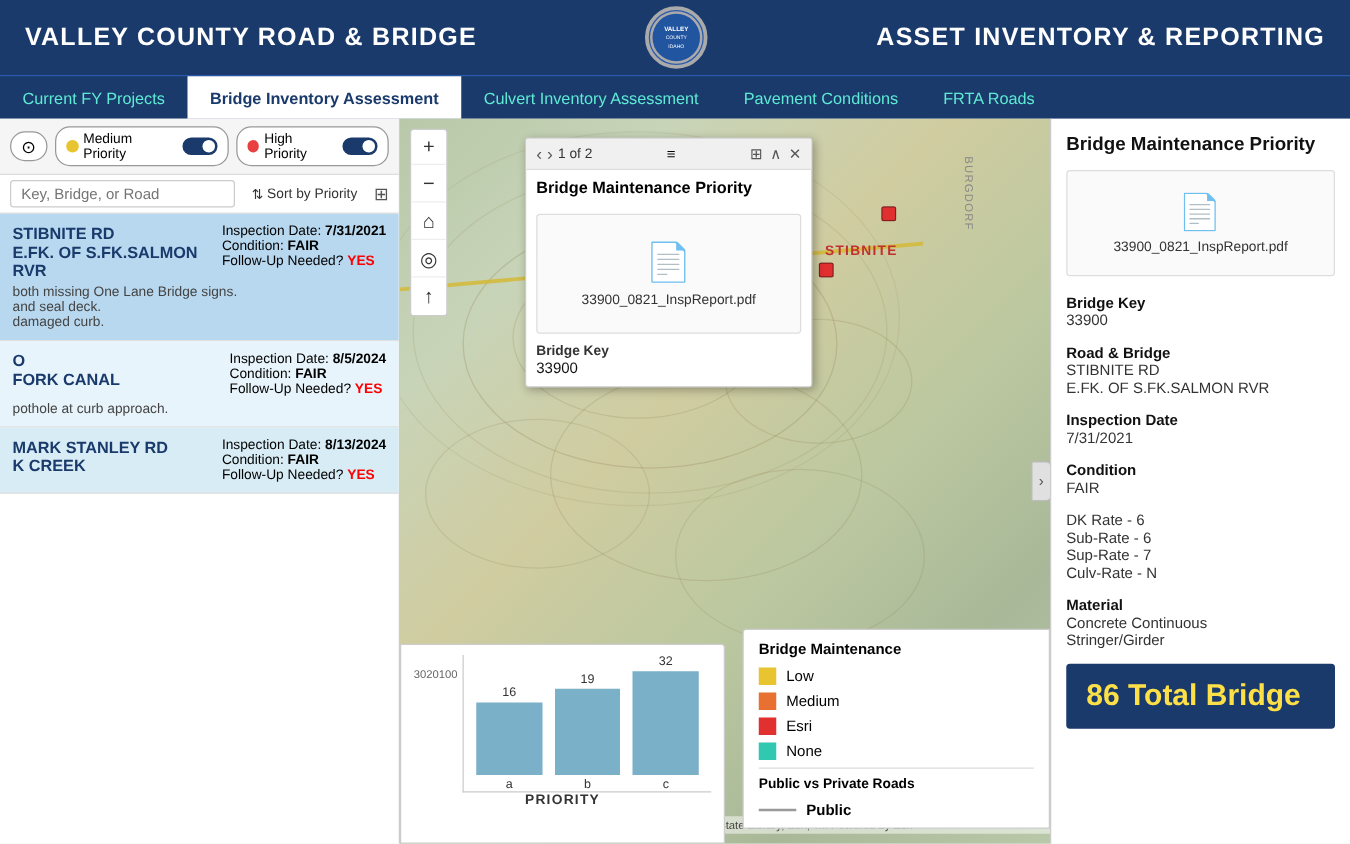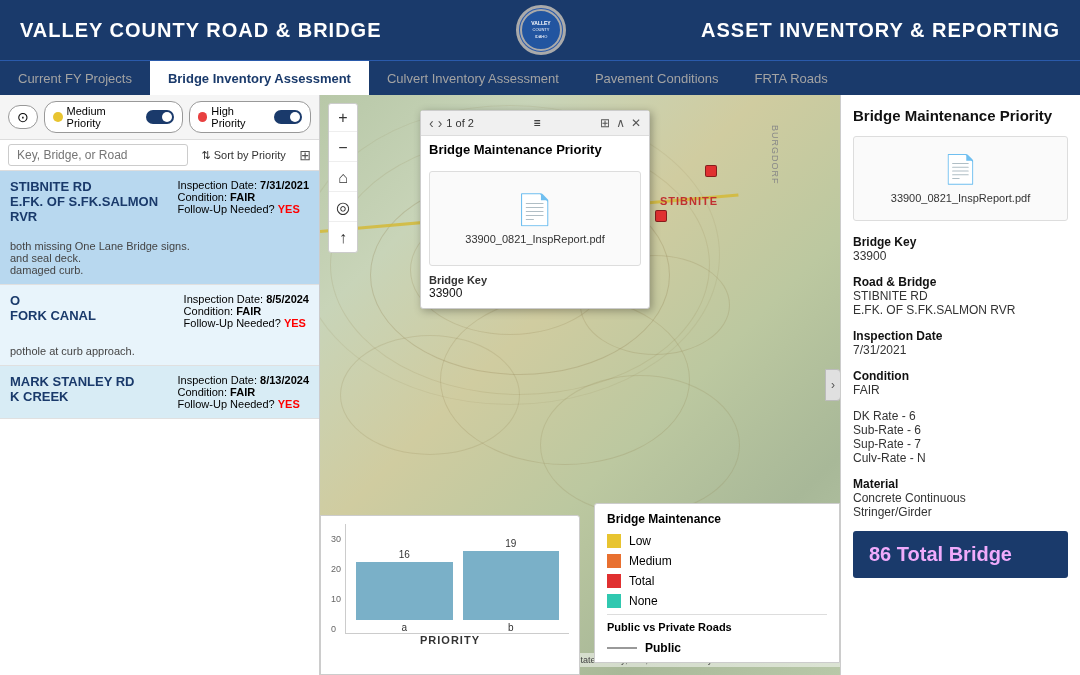--- a/index.html
+++ b/index.html
@@ -19,21 +19,21 @@
     }
     .header-right { font-size: 20px; font-weight: bold; letter-spacing: 1px; }
 
     
     .navbar {
       display: flex; background: #1a3a6b; border-top: 1px solid #2a5aab;
       height: 35px;
     }
     .nav-item {
       padding: 0 18px; display: flex; align-items: center; cursor: pointer;
-      color: #a3a3a3; font-size: 13px; white-space: nowrap;
+      color: #5eead4; font-size: 13px; white-space: nowrap;
     }
     .nav-item.active {
       background: white; color: #1a3a6b; font-weight: bold;
     }
 
     
     .main { display: flex; height: calc(675px - 95px); }
 
     
     .left-panel { width: 320px; background: white; border-right: 1px solid #ccc; overflow: hidden; display: flex; flex-direction: column; }
@@ -52,21 +52,21 @@
     .search-bar { display: flex; align-items: center; padding: 4px 8px; border-bottom: 1px solid #ddd; background: white; justify-content: space-between; }
     .search-input { border: 1px solid #ccc; border-radius: 3px; padding: 3px 8px; font-size: 12px; width: 180px; }
     .sort-btn { font-size: 11px; color: #333; cursor: pointer; display: flex; align-items: center; gap: 3px; }
     .grid-btn { font-size: 14px; cursor: pointer; color: #555; }
 
     .bridge-card { border-bottom: 1px solid #e0e0e0; padding: 8px 10px; background: #d8ecf5; }
     .bridge-card.selected { background: #b8d8ef; }
     .bridge-card-header { display: flex; gap: 10px; }
     .bridge-info { flex: 1; }
     .bridge-name { font-size: 13px; font-weight: bold; color: #1a3a6b; }
-    .bridge-notes { font-size: 11px; color: #444; margin-top: 16px; }
+    .bridge-notes { font-size: 11px; color: #444; margin-top: 4px; }
     .yes { color: red; font-weight: bold; }
     .bridge-meta-right { font-size: 11px; text-align: left; }
 
     
     .map-area { flex: 1; position: relative; background: #c8d8c0; overflow: hidden; }
     .map-bg {
       width: 100%; height: 100%;
       background: linear-gradient(135deg, #b8c8a8 0%, #c8d4b8 20%, #d0cca0 40%, #bcc8a0 60%, #a8b898 80%, #b8c8a8 100%);
       position: relative;
     }
@@ -131,21 +131,21 @@
     .chart-area {
       position: absolute; bottom: 0; left: 0; width: 260px; height: 160px;
       background: white; border: 1px solid #ccc; border-top-right-radius: 3px;
       padding: 8px 10px;
     }
     .chart-title { font-size: 11px; font-weight: bold; text-align: center; margin-bottom: 4px; text-transform: uppercase; letter-spacing: 1px; color: #333; }
     .bar-wrap { display: flex; flex-direction: column; align-items: center; flex: 1; height: 100%; justify-content: flex-end; }
     .bar { width: 100%; background: #7ab0c8; display: flex; align-items: flex-end; justify-content: center; }
     .bar-label { font-size: 10px; color: #333; margin-top: 2px; }
     .bar-value { font-size: 10px; color: #333; padding-bottom: 2px; }
-    .chart-y-axis { display: flex; flex-direction: column; justify-content: space-between; height: 100px; padding: 0 4px 0 0; font-size: 9px; color: #666; }
+    .chart-y-axis { display: flex; flex-direction: row; justify-content: space-between; height: 100px; padding: 0 4px 0 0; font-size: 9px; color: #666; }
 
     
     .legend-area {
       position: absolute; bottom: 12px; right: 0; width: 246px; height: 160px;
       background: white; border: 1px solid #ccc; border-top-left-radius: 3px;
       padding: 8px 12px;
     }
     .legend-title { font-size: 12px; font-weight: bold; margin-bottom: 8px; }
     .legend-item { display: flex; align-items: center; gap: 8px; margin-bottom: 6px; font-size: 12px; }
     .legend-square { width: 14px; height: 14px; }
@@ -170,22 +170,22 @@
       background: #fafafa; margin-bottom: 14px;
     }
     .report-file-icon { font-size: 28px; color: #666; }
     .report-file-name { font-size: 11px; color: #333; }
 
     .detail-field { margin-bottom: 12px; }
     .detail-label { font-weight: bold; font-size: 12px; color: #111; }
     .detail-value { font-size: 12px; color: #333; }
 
     .total-bridge {
-      background: #1a3a6b; color: #f0abfc; padding: 12px 16px;
-      font-size: 20px; font-weight: bold; margin-top: 8px; border-radius: 3px;
+      background: #1a3a6b; color: #fde047; padding: 12px 16px;
+      font-size: 24px; font-weight: bold; margin-top: 8px; border-radius: 3px;
     }
 
     
     .map-label {
       position: absolute; font-size: 10px; font-weight: bold; color: #c03030;
       letter-spacing: 1px; white-space: nowrap;
     }
 
     
     .collapse-btn {
@@ -390,38 +390,43 @@
           <div class="bar-wrap">
             <span class="bar-value">16</span>
             <div class="bar" style="height:53%;"></div>
             <span class="bar-label">a</span>
           </div>
           <div class="bar-wrap">
             <span class="bar-value">19</span>
             <div class="bar" style="height:63%;"></div>
             <span class="bar-label">b</span>
           </div>
+          <div class="bar-wrap">
+            <span class="bar-value">32</span>
+            <div class="bar" style="height:100%;"></div>
+            <span class="bar-label">c</span>
+          </div>
         </div>
       </div>
       <div class="chart-title">PRIORITY</div>
     </div>
 
     <div class="legend-area">
       <div class="legend-title">Bridge Maintenance</div>
       <div class="legend-item">
         <div class="legend-square legend-sq-yellow"></div>
         <span>Low</span>
       </div>
       <div class="legend-item">
         <div class="legend-square legend-sq-orange"></div>
         <span>Medium</span>
       </div>
       <div class="legend-item">
         <div class="legend-square legend-sq-red"></div>
-        <span>Total</span>
+        <span>Esri</span>
       </div>
       <div class="legend-item">
         <div class="legend-square legend-sq-teal"></div>
         <span>None</span>
       </div>
       <div class="legend-divider"></div>
       <div class="legend-title" style="font-size:11px;">Public vs Private Roads</div>
       <div class="legend-public">
         <div class="legend-line"></div>
         <span>Public</span>

